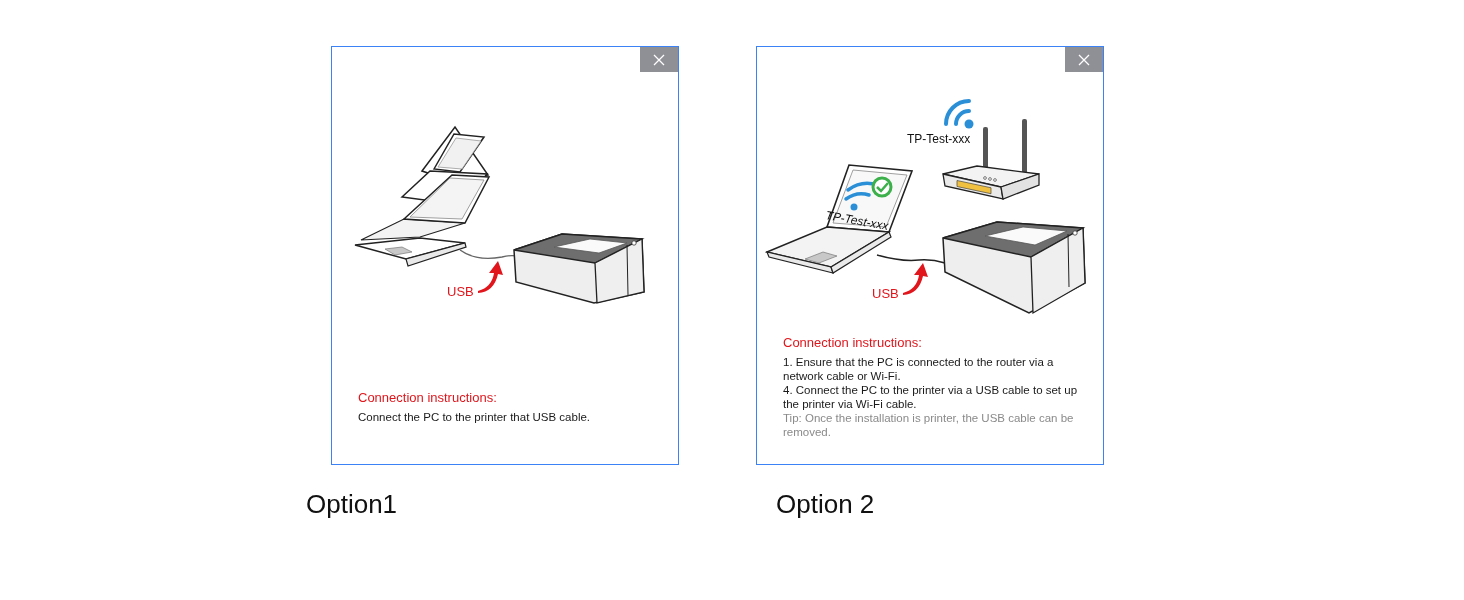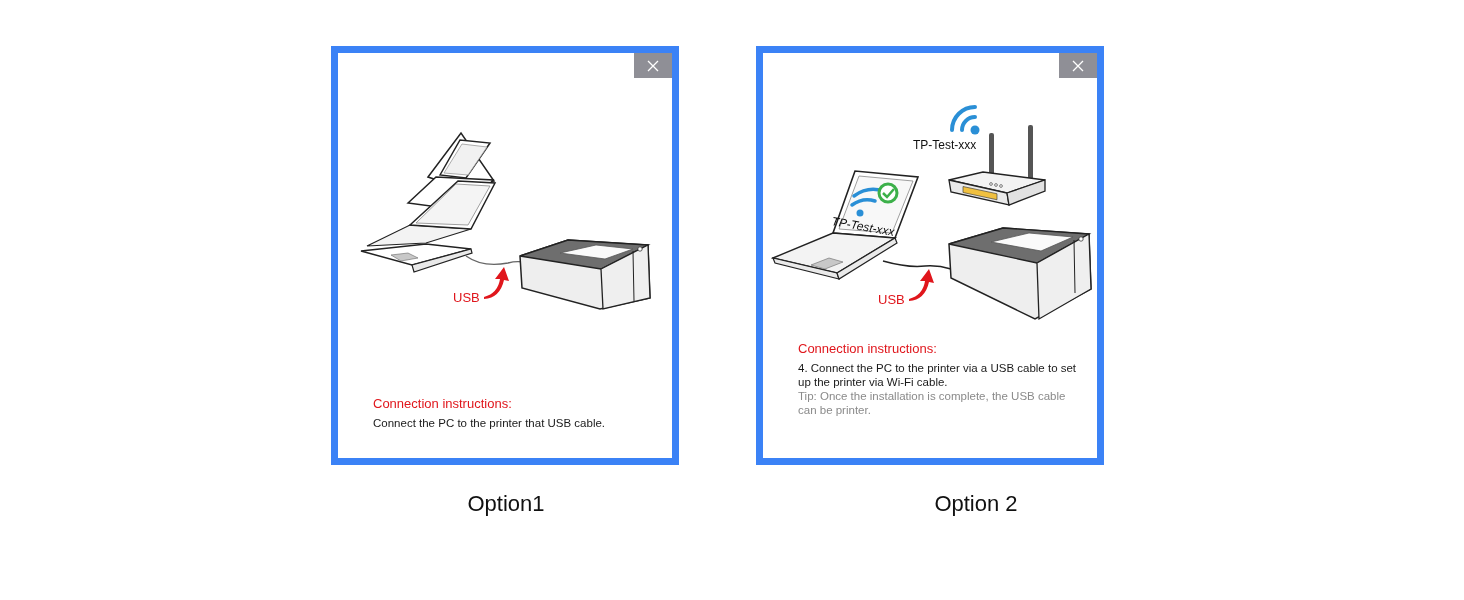--- a/index.html
+++ b/index.html
@@ -1,29 +1,29 @@
 <!DOCTYPE html>
 <html><head>
 <meta charset="utf-8">
 <style>
   html, body { margin: 0; padding: 0; background: #ffffff; }
   body { width: 1464px; height: 600px; position: relative; overflow: hidden;
          font-family: "Liberation Sans", "DejaVu Sans", sans-serif; }
-  .panel { position: absolute; background: #fff; border: 7px solid #3b82f6; box-sizing: border-box; }
+  .panel { position: absolute; background: #fff; border: 1px solid #3b82f6; box-sizing: border-box; }
   #panel-usb { left: 331px; top: 46px; width: 348px; height: 419px; }
   #panel-wifi { left: 756px; top: 46px; width: 348px; height: 419px; }
   .close-btn { position: absolute; top: 0; right: 0; width: 38px; height: 25px; background: #8f8f96;
                display: flex; align-items: center; justify-content: center; cursor: pointer; }
   .close-btn svg { width: 12px; height: 12px; }
   .illus { position: absolute; left: 0; top: 0; }
-  .instr { position: absolute; left: 35px; right: 16px; font-size: 11.5px; line-height: 14px; color: #1a1a1a; }
+  .instr { position: absolute; left: 26px; right: 16px; font-size: 11.5px; line-height: 14px; color: #1a1a1a; }
   .instr-title { color: #e0161c; font-size: 13px; margin-bottom: 5px; display: block; }
   .instr p { margin: 0; }
   .tip { color: #8a8a8a; }
-  .caption { position: absolute; width: 400px; text-align: center; color: #111; font-size: 22px; line-height: 36px; }
+  .caption { position: absolute; width: 400px; color: #111; font-size: 26px; line-height: 36px; }
   #caption-usb { left: 306px; top: 486px; }
   #caption-wifi { left: 776px; top: 486px; }
   .usb-label { fill: #e0161c; font-size: 13px; font-family: "Liberation Sans", sans-serif; }
 </style>
 </head>
 <body>
 
 <div class="panel" id="panel-usb">
   <div class="close-btn">
     <svg viewBox="0 0 12 12">
@@ -125,20 +125,21 @@
       <line x1="311" y1="187" x2="312" y2="240" stroke="#222" stroke-width="1"></line>
       <circle cx="318" cy="186" r="2.2" fill="#fff" stroke="#333" stroke-width="0.8"></circle>
     </g>
 
     <text class="usb-label" x="115" y="251">USB</text>
     <path d="M146,246 Q160,242 162,228 L157,228 L166,216 L171,230 L166,229 Q162,247 146,248 Z" fill="#e0161c"></path>
   </svg>
 
   <div class="instr" style="top: 289px;">
     <span class="instr-title">Connection instructions:</span>
+    <p>1. Ensure that the PC is connected to the router via a network cable or Wi-Fi.</p>
     <p>4. Connect the PC to the printer via a USB cable to set up the printer via Wi-Fi cable.</p>
-    <p class="tip">Tip: Once the installation is complete, the USB cable can be printer.</p>
+    <p class="tip">Tip: Once the installation is printer, the USB cable can be removed.</p>
   </div>
 </div>
 
 <div class="caption" id="caption-wifi">
   <div>Option 2</div>
 </div>
 
 </body></html>

